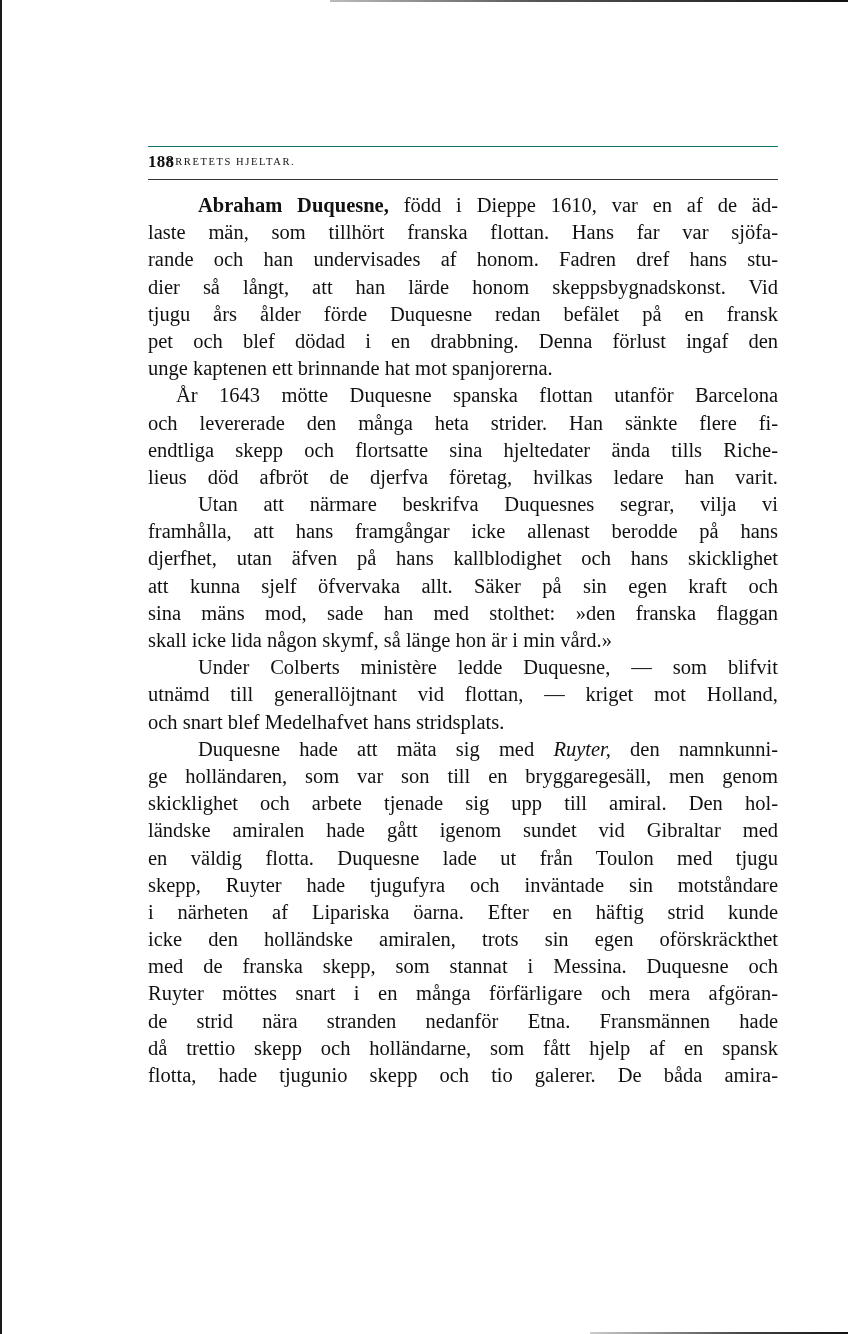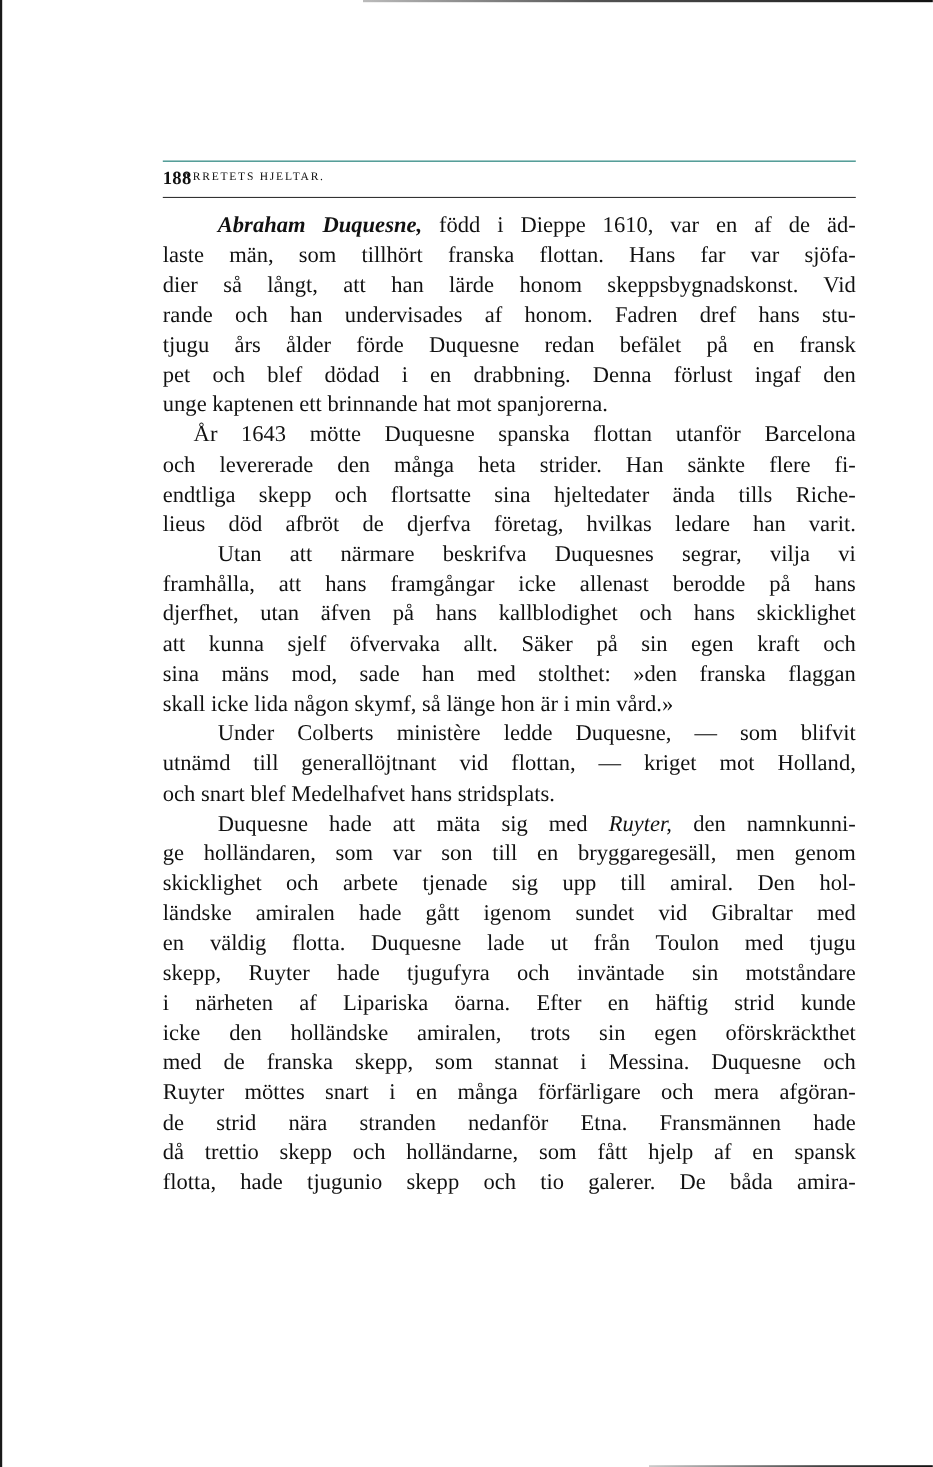--- a/index.html
+++ b/index.html
@@ -77,21 +77,20 @@
       text-align: justify;
       text-align-last: justify;
     }
     .line.last {
       text-align-last: left;
     }
     .line.indent {
       padding-left: 50px;
     }
     .it {
-      font-style: italic;
       font-weight: bold;
     }
     .it-plain {
       font-style: italic;
     }
   </style>
 </head>
 <body>
 
 <div class="scan-left-edge"></div>
@@ -102,22 +101,22 @@
   <div class="running-head">
     <span class="page-number">188</span>
     <span class="running-title">ARRETETS HJELTAR.</span>
   </div>
 
   <div class="body-text">
 
     <div>
       <span class="line indent"><span class="it">Abraham Duquesne,</span><span> född i Dieppe 1610, var en af de äd-</span></span>
       <span class="line">laste män, som tillhört franska flottan. Hans far var sjöfa-</span>
+      <span class="line">rande och han undervisades af honom. Fadren dref hans stu-</span>
       <span class="line">dier så långt, att han lärde honom skeppsbygnadskonst. Vid</span>
-      <span class="line">rande och han undervisades af honom. Fadren dref hans stu-</span>
       <span class="line">tjugu års ålder förde Duquesne redan befälet på en fransk</span>
       <span class="line">pet och blef dödad i en drabbning. Denna förlust ingaf den</span>
       <span class="line last">unge kaptenen ett brinnande hat mot spanjorerna.</span>
     </div>
 
     <div>
       <span class="line" style="padding-left:28px">År 1643 mötte Duquesne spanska flottan utanför Barcelona</span>
       <span class="line">och levererade den många heta strider. Han sänkte flere fi-</span>
       <span class="line">endtliga skepp och flortsatte sina hjeltedater ända tills Riche-</span>
       <span class="line">lieus död afbröt de djerfva företag, hvilkas ledare han varit.</span>

